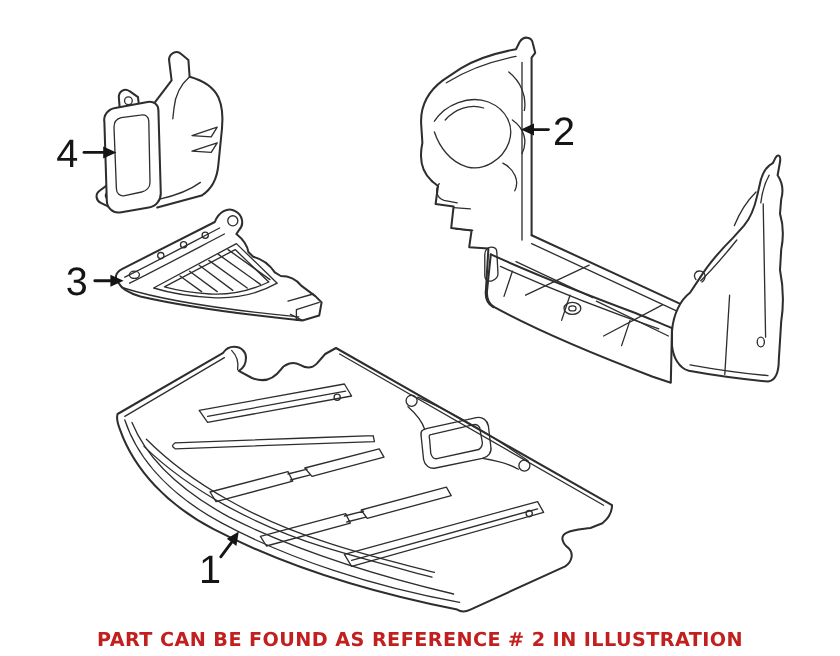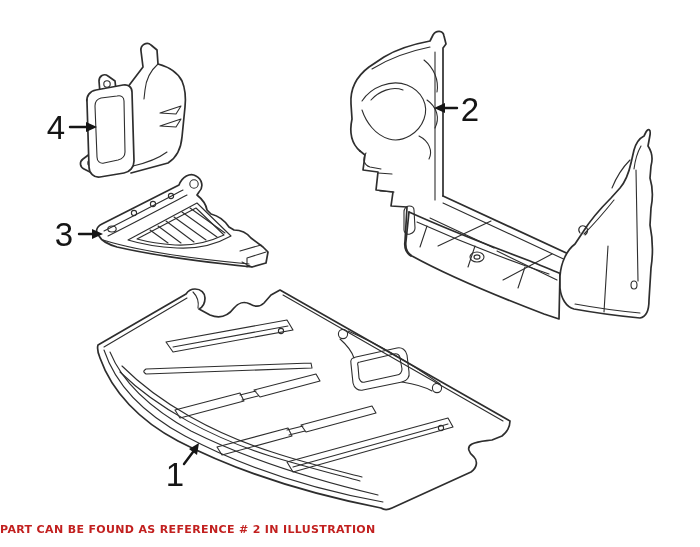--- a/index.html
+++ b/index.html
@@ -5,22 +5,22 @@
   html,body{margin:0;padding:0;background:#ffffff;}
   .stage{position:relative;width:700px;height:547px;background:#ffffff;overflow:hidden;
          font-family:"Liberation Sans",sans-serif;}
   svg{display:block;position:absolute;left:0;top:0;}
   .o{fill:none;stroke:#2e2e2e;stroke-width:1.7;stroke-linejoin:round;stroke-linecap:round;}
   .d{fill:none;stroke:#2e2e2e;stroke-width:1.1;stroke-linejoin:round;stroke-linecap:round;}
   .f{fill:#ffffff;}
   .ar{stroke:#151515;stroke-width:2.4;stroke-linecap:round;}
   .ah{fill:#151515;stroke:none;}
   .num{font-family:"Liberation Sans",sans-serif;font-size:33px;font-weight:400;fill:#151515;}
-  .caption{position:absolute;left:0;right:0;top:523px;text-align:left;
-           font-family:"DejaVu Sans",sans-serif;font-weight:bold;font-size:11px;
+  .caption{position:absolute;left:0;right:0;top:523px;text-align:center;
+           font-family:"DejaVu Sans",sans-serif;font-weight:bold;font-size:16px;
            letter-spacing:0.35px;color:#C2201F;}
 </style>
 </head>
 <body>
 
 <div class="stage">
   <svg width="700" height="547" viewBox="0 0 700 547">
 
     <g>
       <path class="o f" d="M100,93 L99,81 C99,76 104,73 108,76 L115,81 L116,90 Z"></path>

